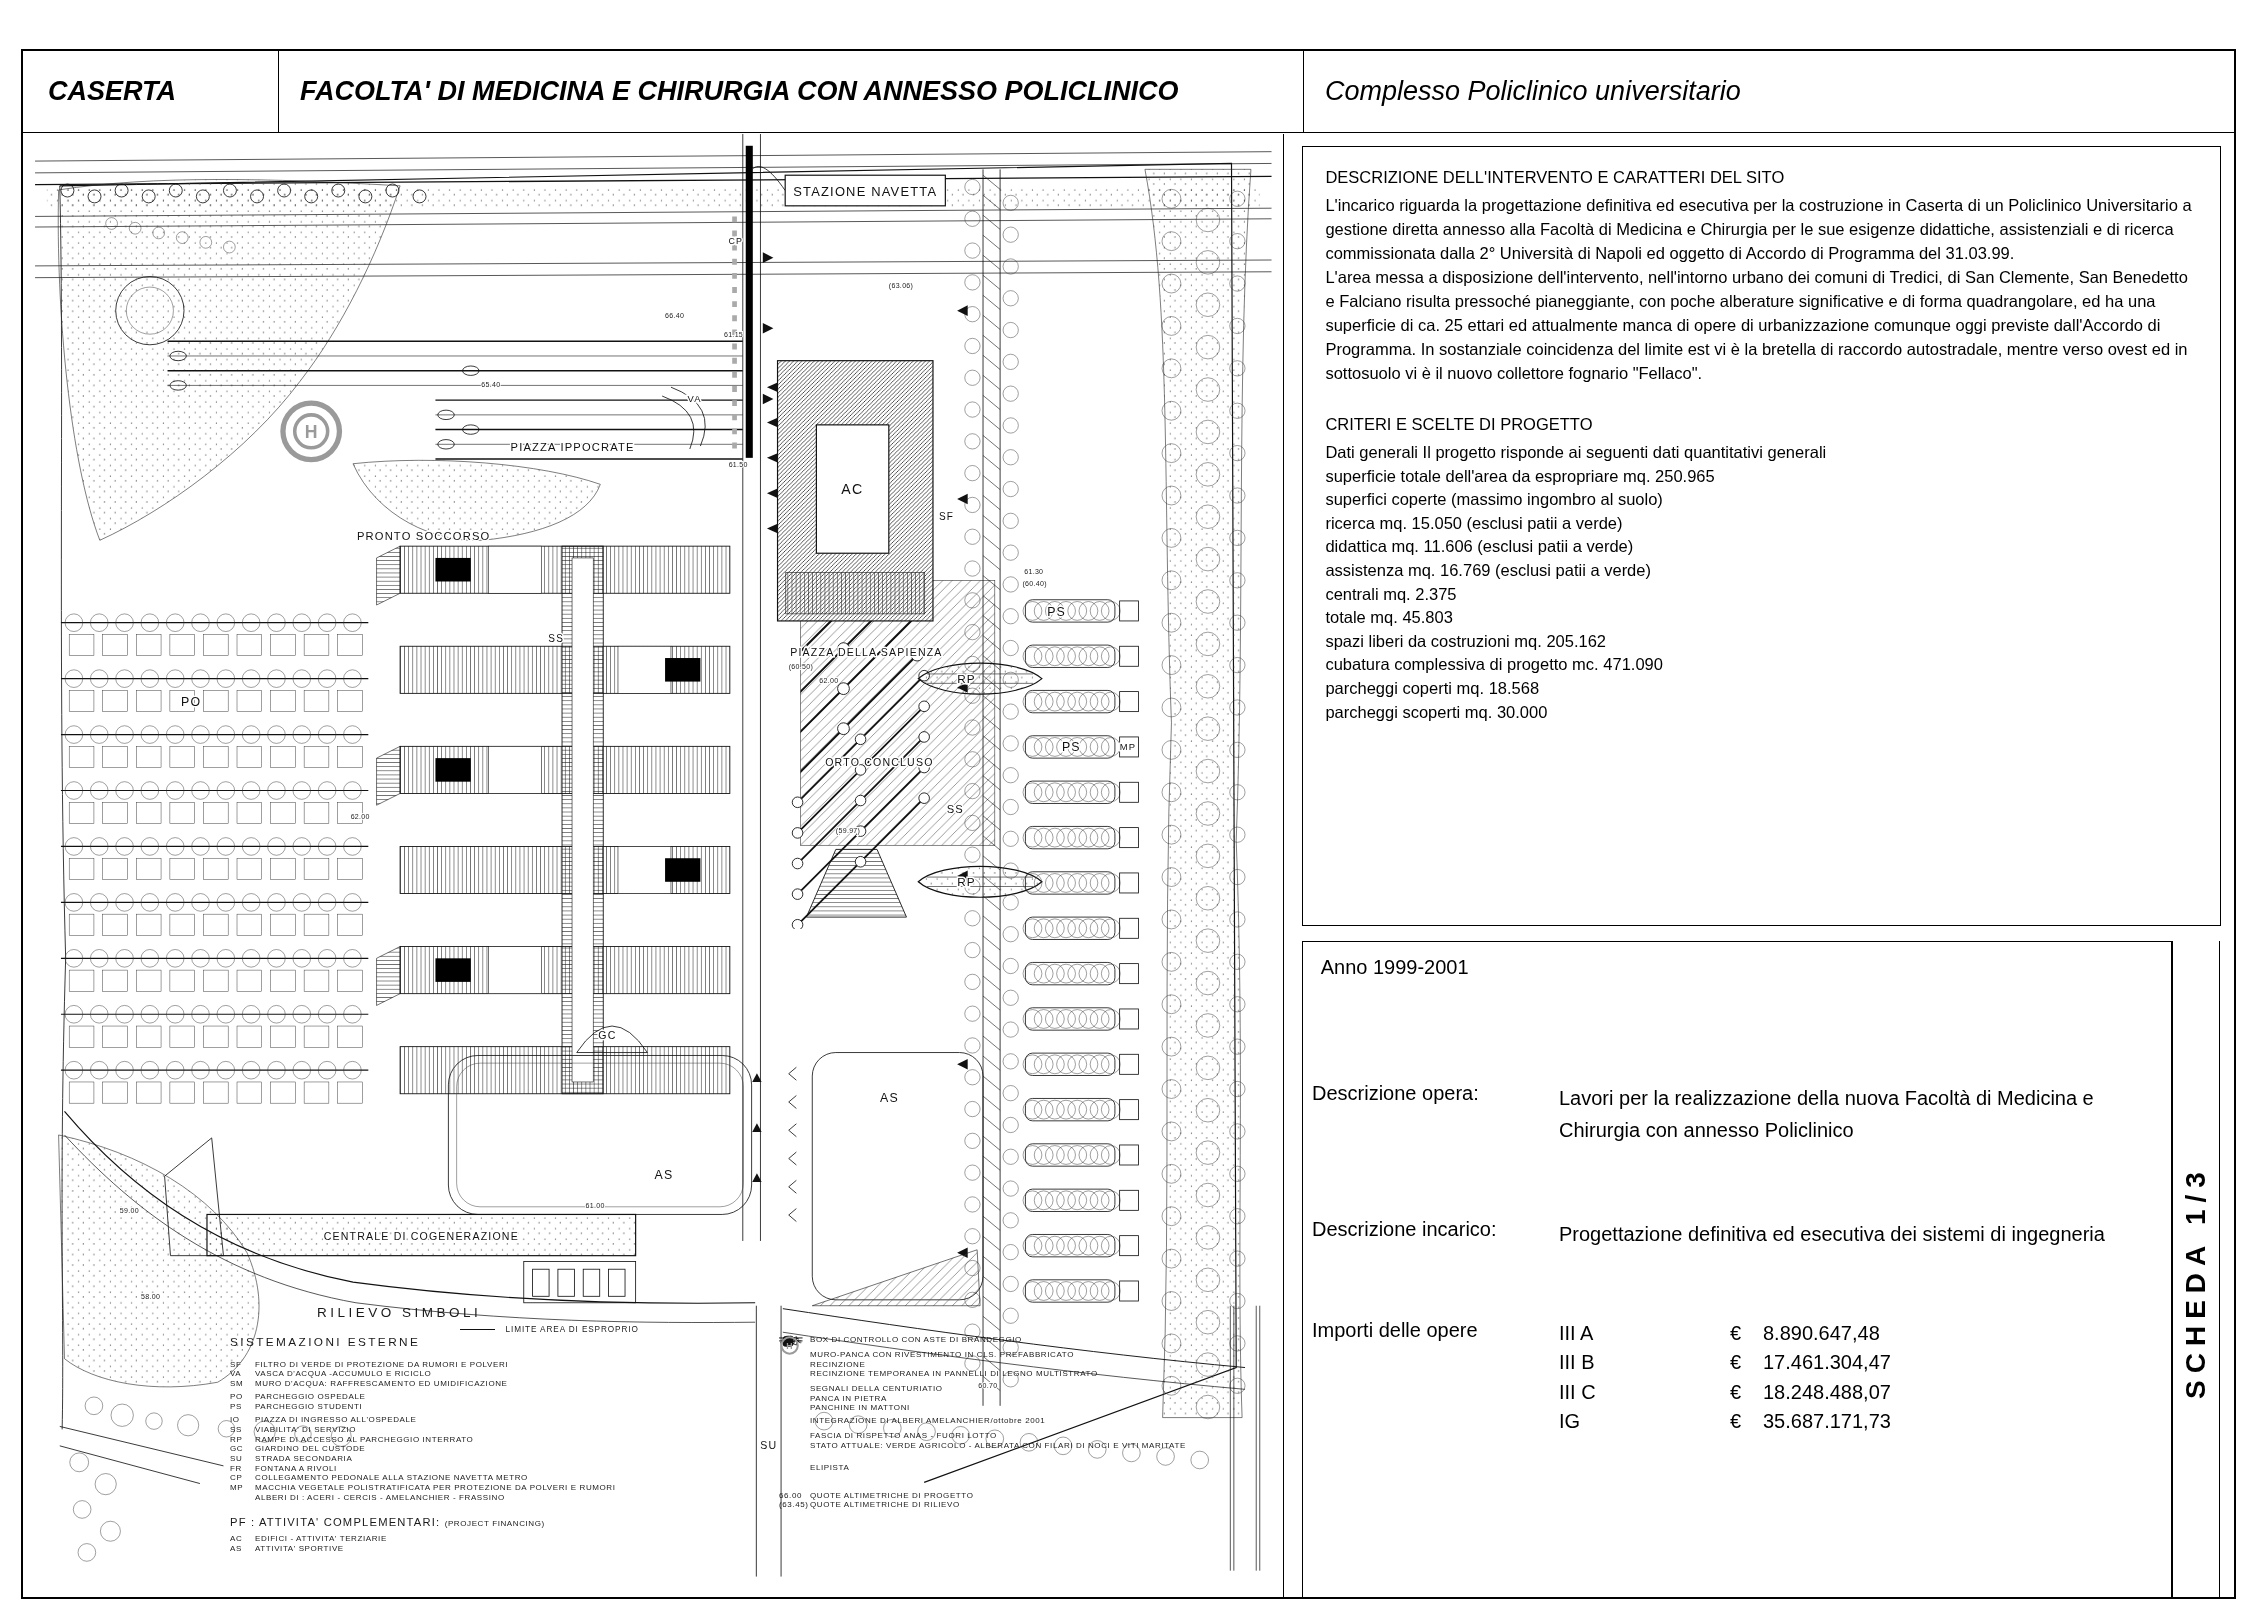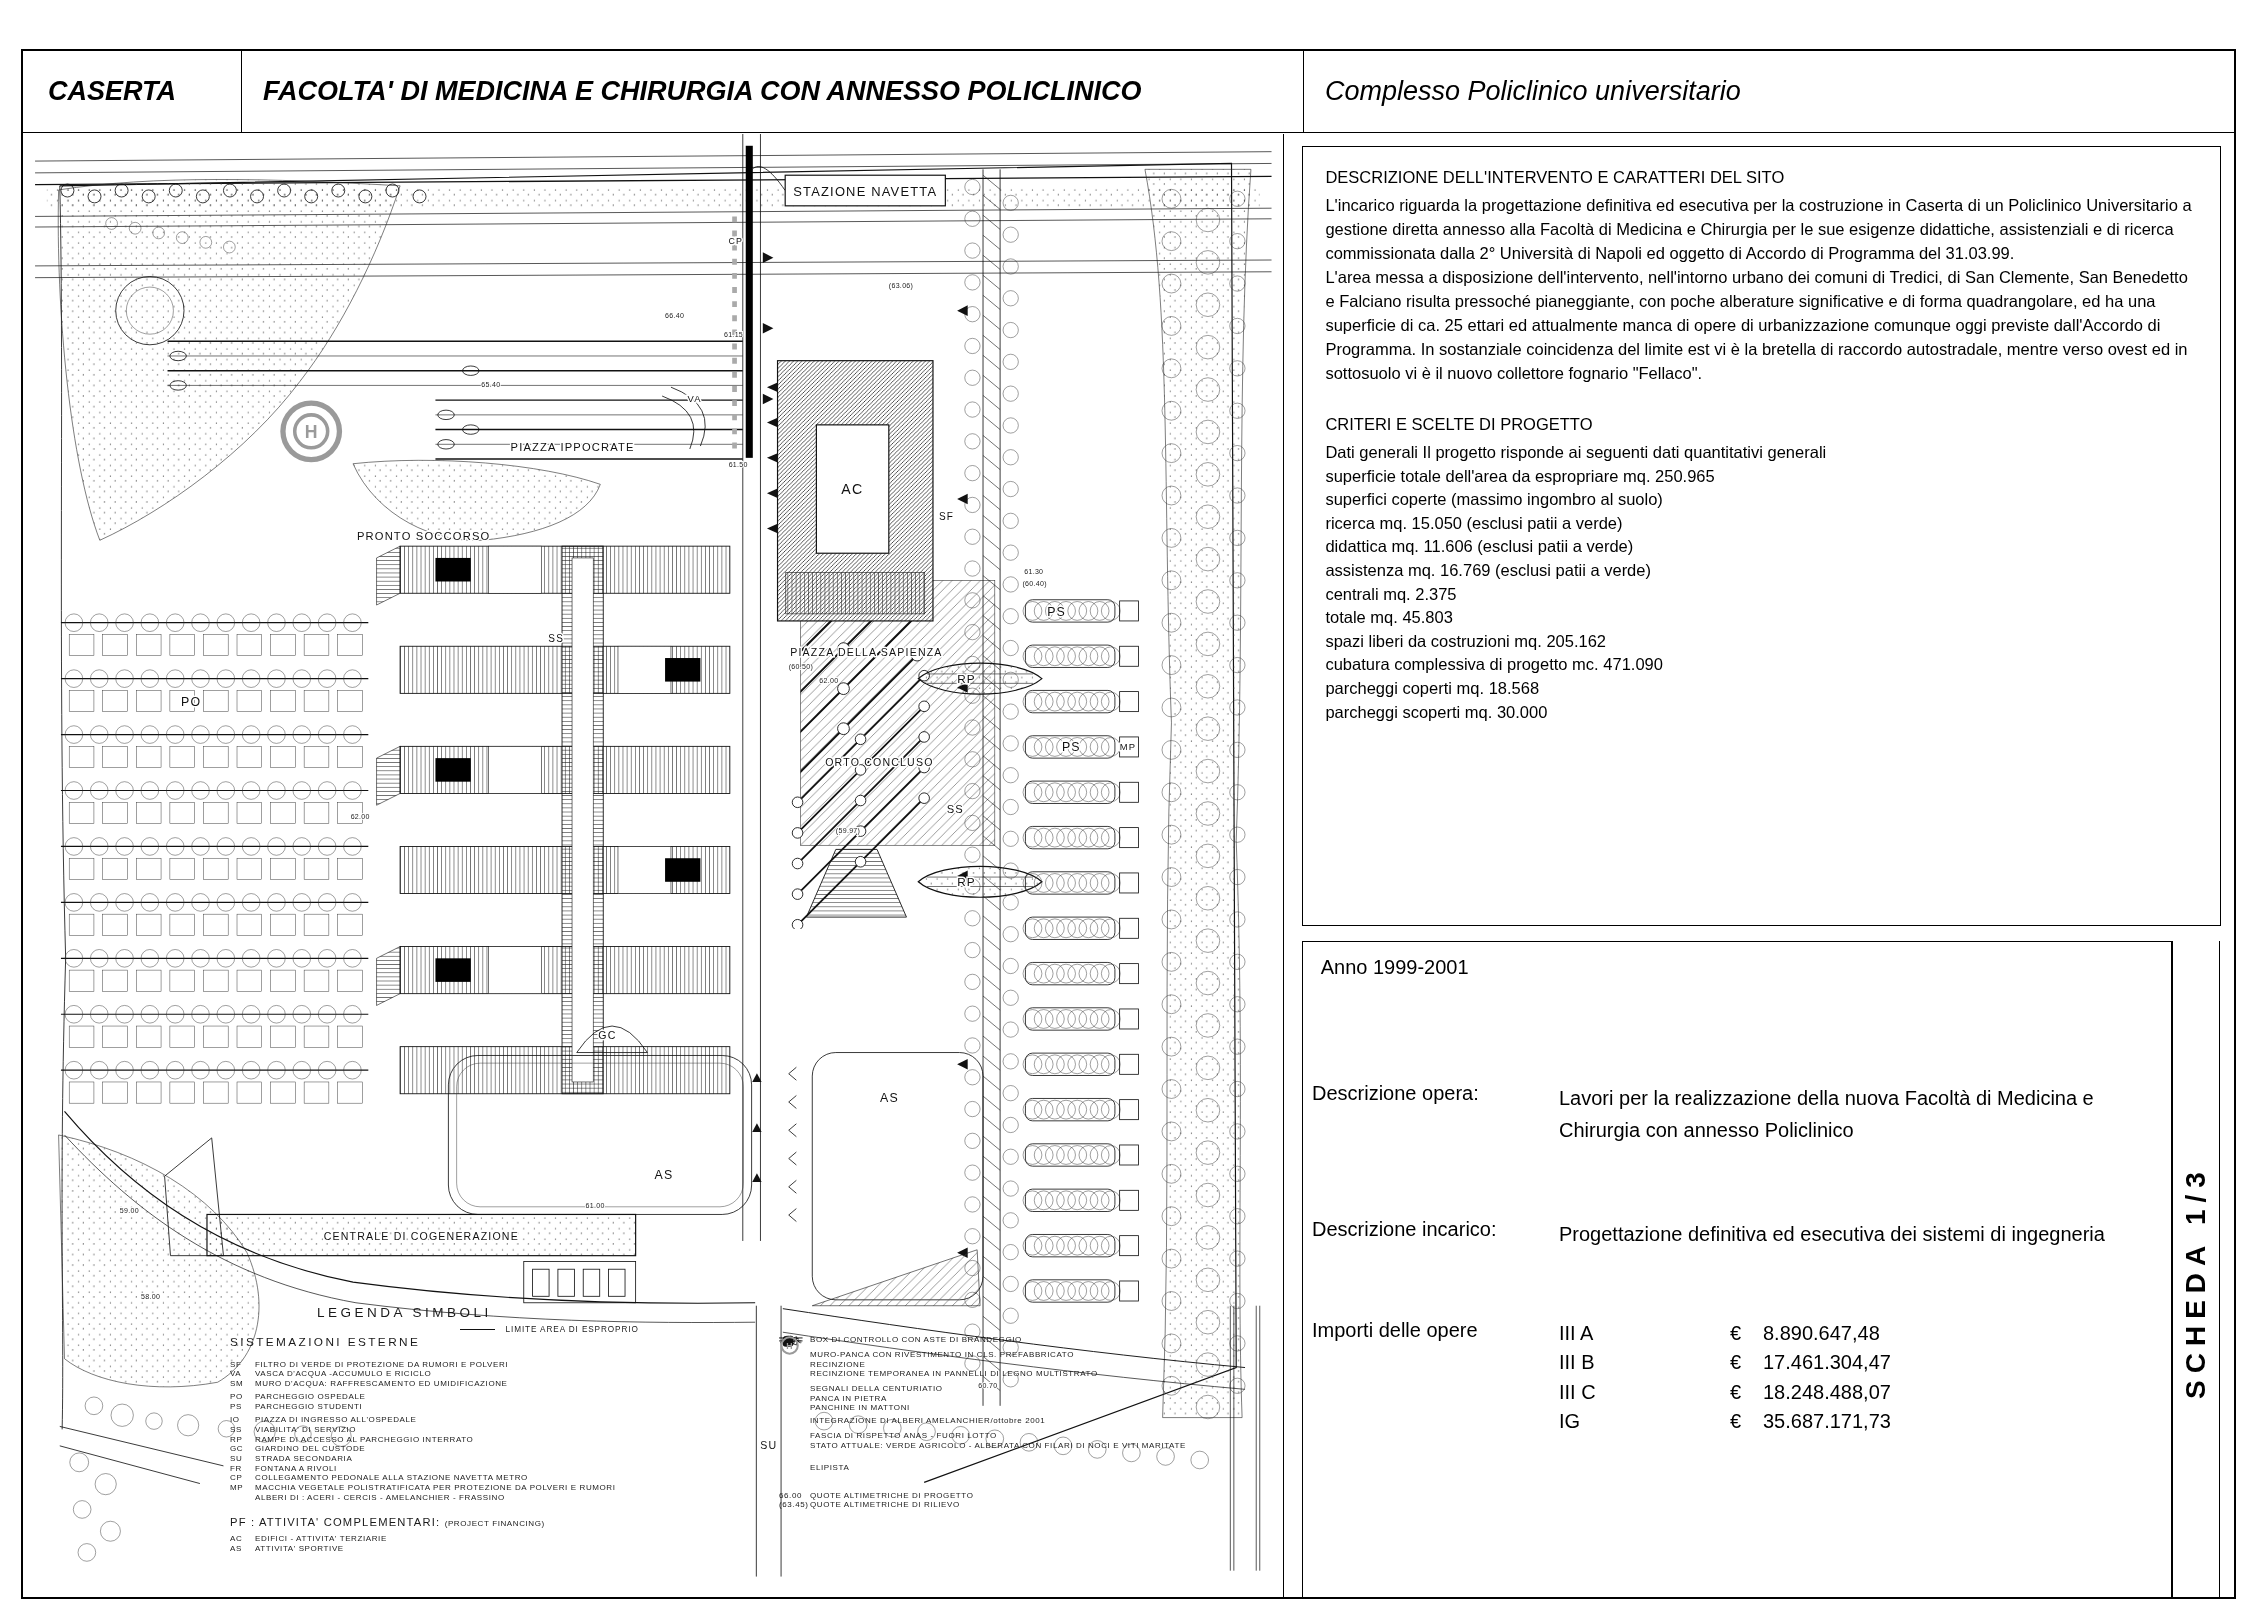--- a/index.html
+++ b/index.html
@@ -1,20 +1,20 @@
 <!DOCTYPE html>
 <html style="font-size:9.4px"><head>
 <meta charset="utf-8">
 <style>
   html,body{margin:0;padding:0;background:#fff;}
   body{width:2261px;height:1619px;position:relative;font-family:"Liberation Sans",sans-serif;color:#000;overflow:hidden;}
   .sheet{position:absolute;left:21px;top:49px;width:2215px;height:1550px;border:2.4px solid #000;box-sizing:border-box;background:#fff;}
   
   .header{position:absolute;left:0;top:0;right:0;height:81px;border-bottom:1.8px solid #000;display:flex;}
-  .h-city{width:219px;border-right:1.8px solid #000;display:flex;align-items:center;padding-left:25px;font-size:27px;font-style:italic;font-weight:bold;box-sizing:border-box;}
+  .h-city{width:256px;border-right:1.8px solid #000;display:flex;align-items:center;padding-left:25px;font-size:27px;font-style:italic;font-weight:bold;box-sizing:border-box;}
   .h-title{flex:1;border-right:1.8px solid #000;display:flex;align-items:center;padding-left:21px;font-size:27px;font-style:italic;font-weight:bold;box-sizing:border-box;}
   .h-sub{width:930px;display:flex;align-items:center;padding-left:21px;font-size:27px;font-style:italic;box-sizing:border-box;}
   
   .map-panel{position:absolute;left:0;top:83px;bottom:0;width:1261px;border-right:1.8px solid #000;box-sizing:border-box;background:#fff;}
   .map-panel svg{position:absolute;left:0;top:0;}
   .ln{fill:none;stroke:#111;stroke-width:1.4;}
   .lnt{fill:none;stroke:#333;stroke-width:.8;}
   .lnw{fill:#fff;stroke:#111;stroke-width:1.5;}
   .mlabel{fill:#111;letter-spacing:2px;paint-order:stroke;stroke:#fff;stroke-width:5px;font-family:"Liberation Sans",sans-serif;}
   .mq{fill:#222;font-size:12px;letter-spacing:.5px;paint-order:stroke;stroke:#fff;stroke-width:3px;font-family:"Liberation Sans",sans-serif;}
@@ -993,21 +993,21 @@
       <text x="200" y="1978" class="mq">58.00</text>
       <text x="164" y="1832" class="mq">59.00</text>
       <text x="955" y="1824" class="mq">61.00</text>
       <text x="1622" y="2130" class="mq">60.70</text>
       <text x="1700" y="748" class="mq">61.30</text>
       <text x="1697" y="768" class="mq">(60.40)</text>
       <text x="1470" y="262" class="mq">(63.06)</text>
       <text x="1190" y="345" class="mq">61.15</text>
     </svg>
 
-    <div class="legend-title">LEGENDA SIMBOLI</div>
+    <div class="legend-title">RILIEVO SIMBOLI</div>
     <div class="legend-limite">
       <span class="lim-line"></span>
       <span>LIMITE AREA DI ESPROPRIO</span>
     </div>
 
     <div id="legend-left">
       <div class="lg-head">SISTEMAZIONI ESTERNE</div>
       <div class="lg-row">
           <span class="lg-code">SF</span>
           <span class="lg-txt">FILTRO DI VERDE DI PROTEZIONE DA RUMORI E POLVERI</span>

